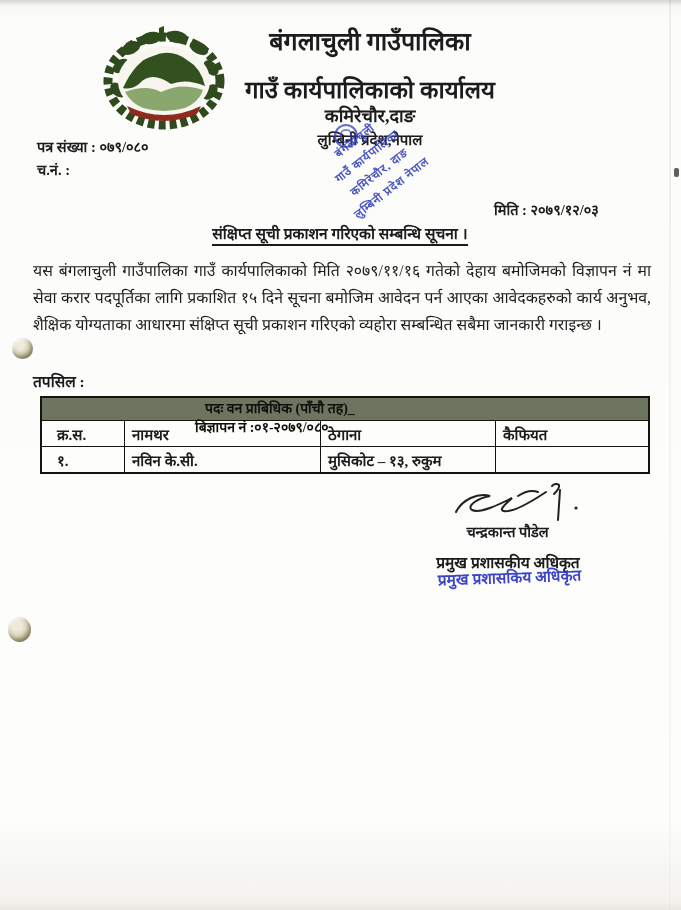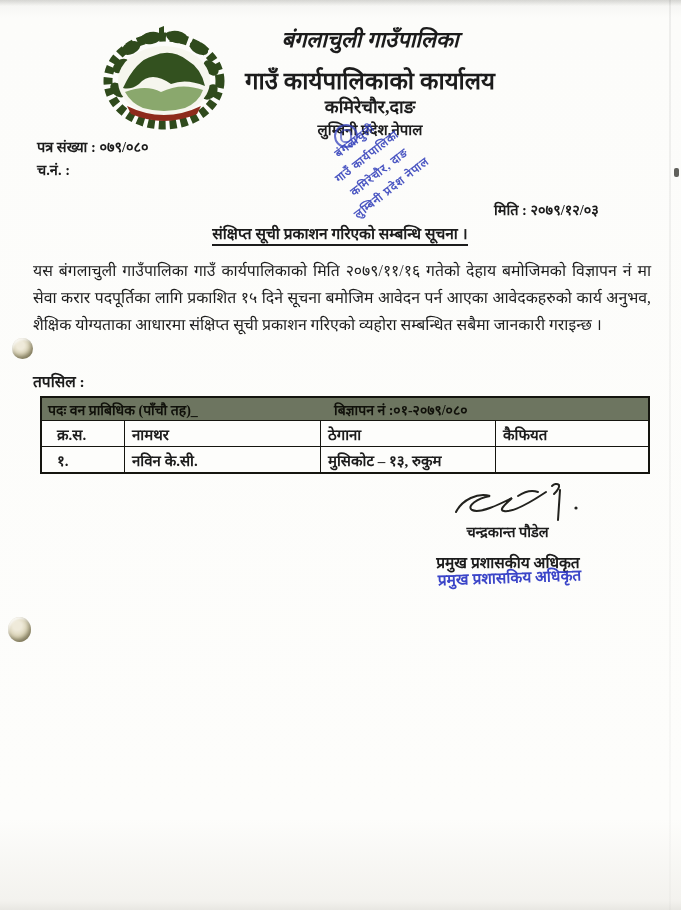--- a/index.html
+++ b/index.html
@@ -6,22 +6,22 @@
   .page{
     position:relative;width:681px;height:910px;margin:0 auto;
     background:linear-gradient(180deg,#f4f4f1 0%,#fcfcfa 2%,#fdfdfb 90%,#f3f2ee 99%,#e8e7e2 100%);
     overflow:hidden;
     font-family:"Liberation Serif","DejaVu Serif",serif;
     color:#1c1c1c;
   }
   .abs{position:absolute;}
   
   .lh{left:180px;top:26px;width:380px;text-align:center;line-height:1.25;}
-  .lh .l1{font-size:22px;font-weight:bold;font-style:italic;}
-  .lh .l2{font-size:24px;font-weight:bold;margin-top:12px;}
+  .lh .l1{font-size:25px;font-weight:bold;}
+  .lh .l2{font-size:24px;font-weight:bold;margin-top:18px;}
   .lh .l3{font-size:18px;font-weight:bold;}
   .lh .l4{font-size:15px;font-weight:bold;margin-top:3px;}
   
   .emblem{left:101px;top:26px;width:126px;height:108px;}
   
   .refblock{left:37px;top:136px;font-size:14.5px;font-weight:bold;line-height:1.6;}
   
   .stamp{left:292px;top:108px;width:160px;height:118px;pointer-events:none;}
   .stamp-rot{position:absolute;left:6px;top:16px;width:150px;transform:rotate(-38deg);transform-origin:50% 50%;
     text-align:center;color:#3340bb;font-weight:bold;opacity:.88;}
@@ -33,21 +33,21 @@
   
   .dateline{left:466px;top:199px;font-size:14.5px;font-weight:bold;margin-left:28px;}
   .subject{left:150px;top:222px;width:380px;text-align:center;font-size:15.5px;font-weight:bold;}
   .subject span{border-bottom:2px solid #1c1c1c;padding-bottom:2px;}
   
   .bodytext{left:33px;top:257px;width:618px;font-size:15.8px;font-weight:500;line-height:27px;text-align:justify;}
   .tapasil{left:33px;top:370px;font-size:15.5px;font-weight:bold;}
   
   .tbl{left:40px;top:396px;width:606px;border:2px solid #15150f;background:#fdfdfb;}
   .band{display:flex;background:#6d7560;border-bottom:1.5px solid #15150f;color:#10100a;
-    font-weight:bold;font-size:14px;height:22px;align-items:center;}
+    font-weight:bold;font-size:14px;height:22px;align-items:center;flex-direction:column;}
   .band .b1{width:286px;padding-left:6px;}
   .band .b2{width:300px;}
   .trow{display:flex;height:25px;align-items:center;font-size:15px;font-weight:bold;}
   .trow + .trow{border-top:1.5px solid #15150f;}
   .cell{height:100%;display:flex;align-items:center;padding-left:7px;box-sizing:border-box;margin-left:8px;}
   .c1{width:66px;}
   .c2{width:188px;border-left:1.5px solid #15150f;}
   .c3{width:167px;border-left:1.5px solid #15150f;}
   .c4{flex:1;border-left:1.5px solid #15150f;}
   

